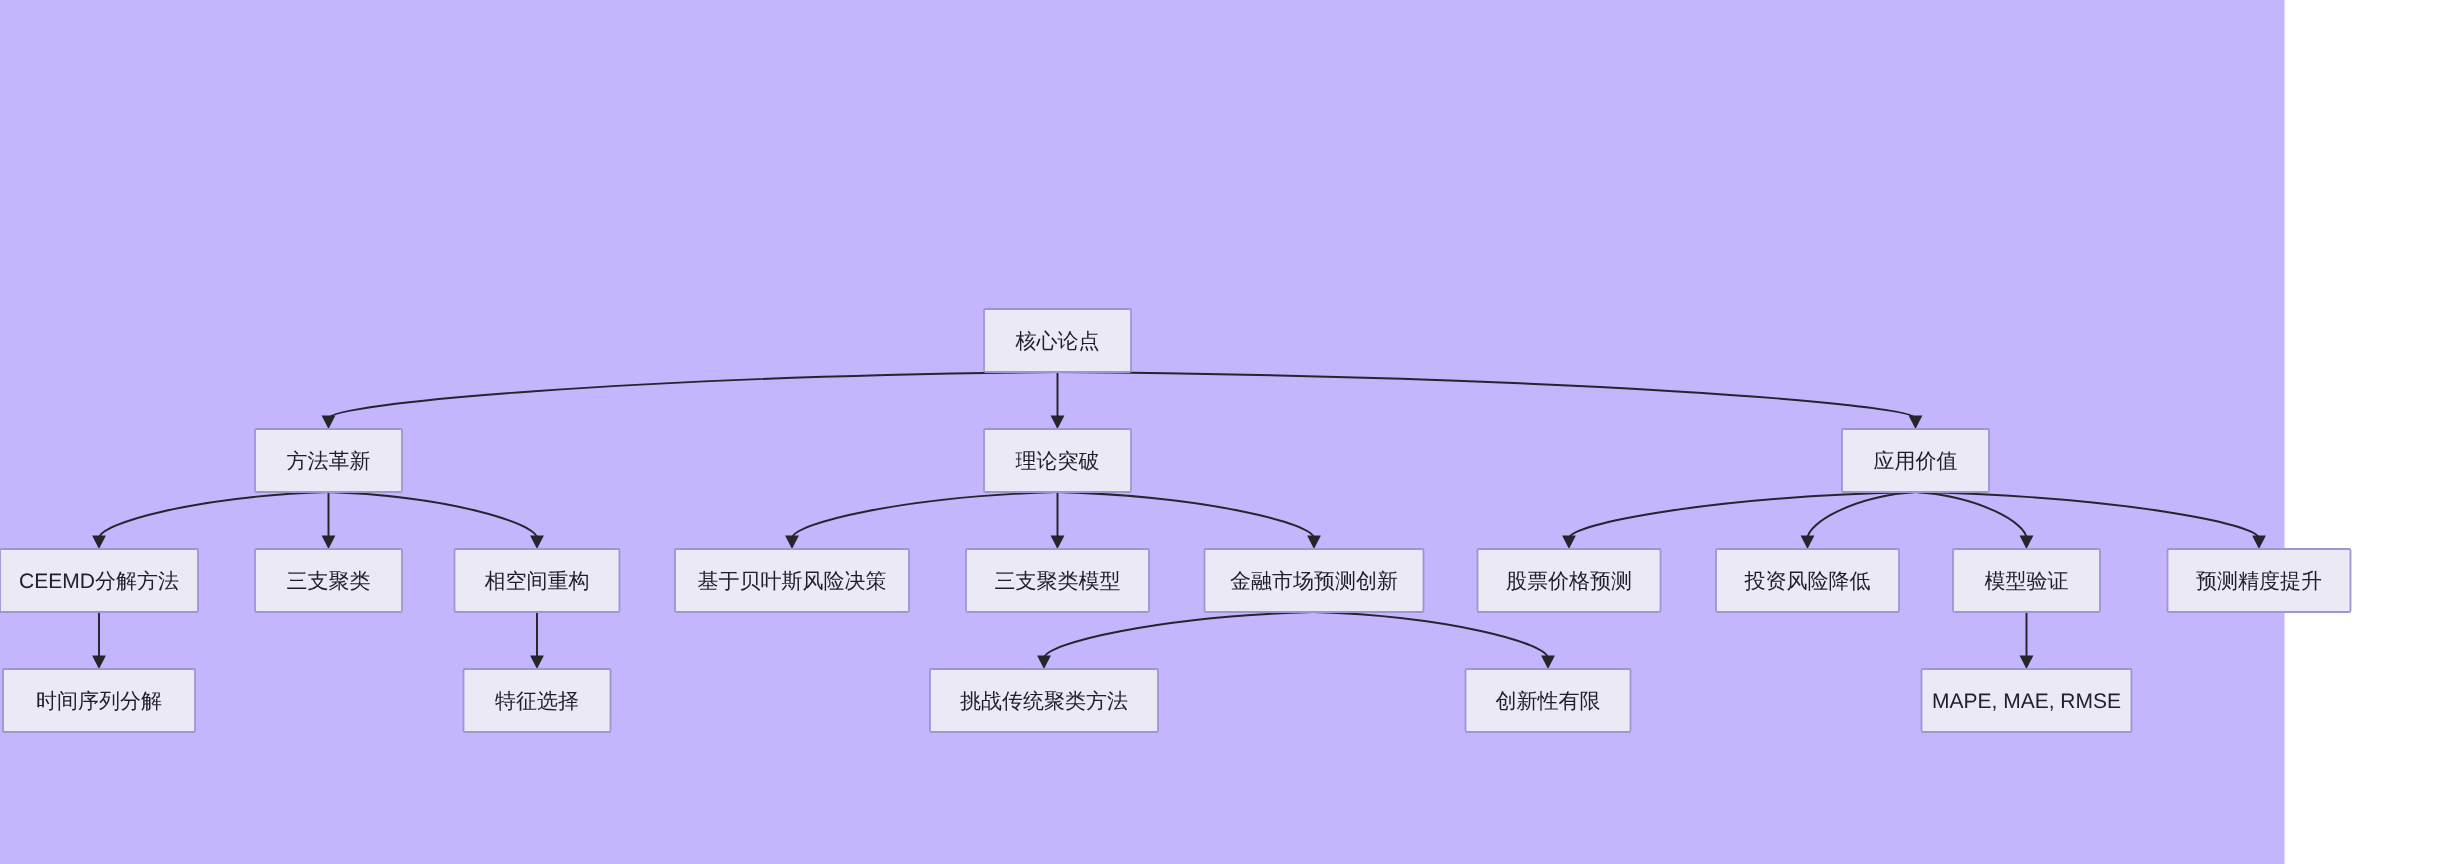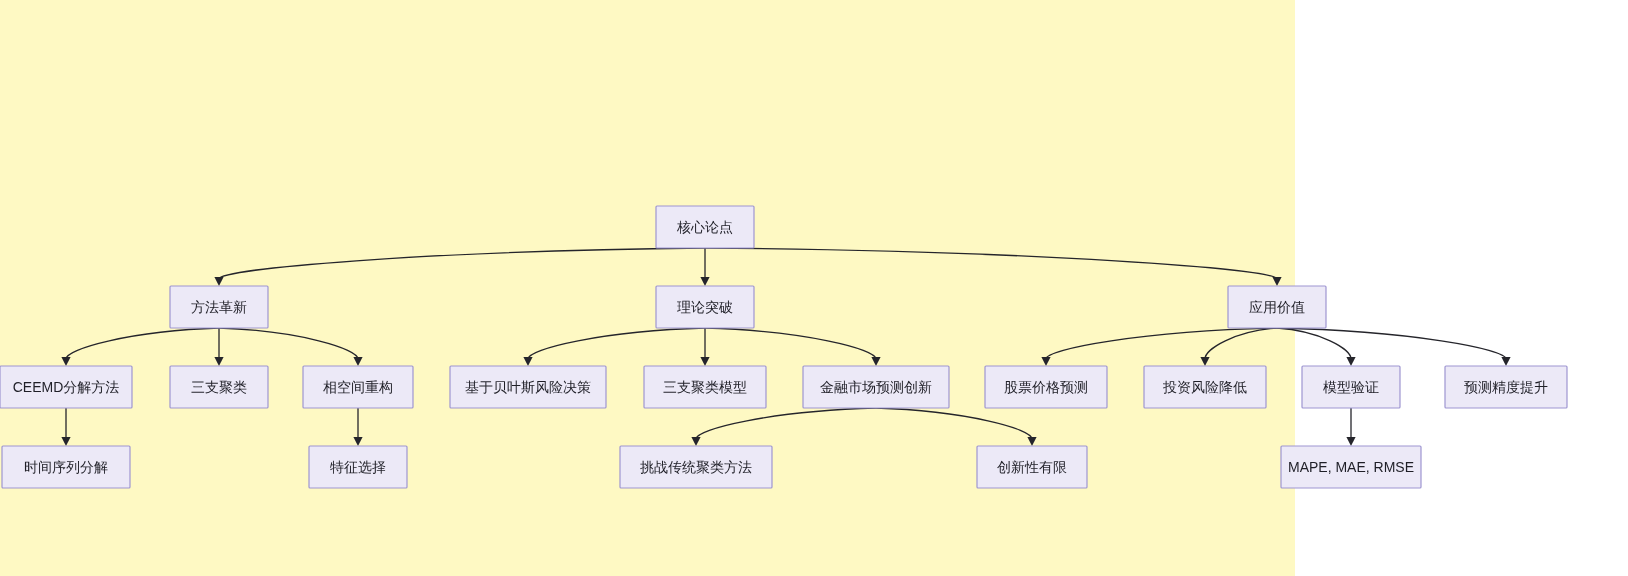--- a/index.html
+++ b/index.html
@@ -8,23 +8,23 @@
     background: #ffffff;
   }
   body {
     width: 1628px;
     height: 576px;
     overflow: hidden;
     font-family: "Liberation Sans", "DejaVu Sans", sans-serif;
   }
   #diagram-root {
     position: relative;
-    width: 1295px;
+    width: 1523px;
     height: 576px;
-    background: #fef9c3;
+    background: #c4b5fd;
   }
   svg#flowchart {
     display: block;
     width: 1628px;
     height: 576px;
   }
   .node-box {
     fill: #ECE9F7;
     stroke: #9E96D1;
     stroke-width: 1.2;

